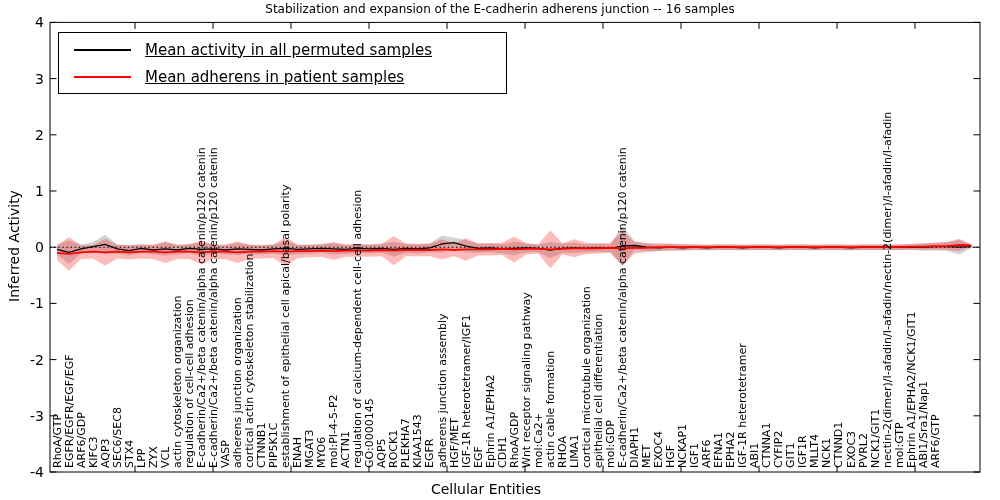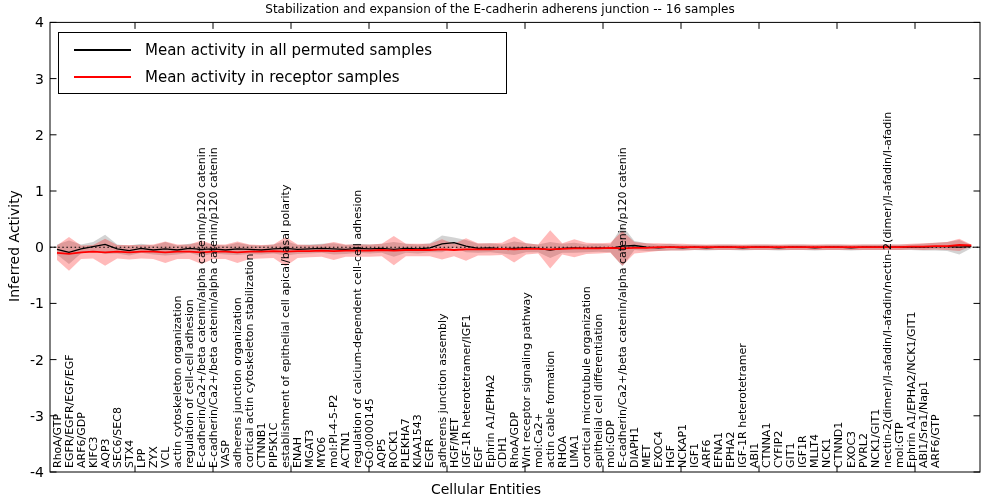--- a/index.html
+++ b/index.html
@@ -10,21 +10,21 @@
          font-size:12px;color:#000;}
   .xlabel{position:absolute;top:481px;left:0;width:972px;text-align:center;
           font-size:14px;color:#000;}
   .ylabel{position:absolute;left:14px;top:246px;transform:translate(-50%,-50%) rotate(-90deg);
           white-space:nowrap;font-size:14px;color:#000;}
   .legend{position:absolute;left:58px;top:32px;width:449px;height:62px;background:#fff;
           border:1px solid #000;display:flex;flex-direction:column;justify-content:space-around;
           box-sizing:border-box;padding:3px 0;}
   .legend-row{display:flex;align-items:center;}
   .swatch{width:57px;height:0;border-top:2px solid #000;margin-left:15px;flex:0 0 auto;}
-  .legend-label{margin-left:14px;font-size:15px;color:#000;white-space:nowrap;}
+  .legend-label{margin-left:14px;font-size:15px;color:#000;white-space:nowrap;text-decoration:underline;}
   .cat{font-size:11px;fill:#000;font-family:"DejaVu Sans","Liberation Sans",sans-serif;}
   .ytick{font-size:14px;fill:#000;font-family:"DejaVu Sans","Liberation Sans",sans-serif;}
 </style>
 </head>
 <body>
 
 <div class="fig">
   <svg id="plot" width="1000" height="500">
       <polygon points="57.0,244.4 69.0,240.5 81.1,244.4 93.1,242.1 105.1,234.8 117.2,244.4 129.2,245.5 141.2,243.8 153.2,245.5 165.3,242.1 177.3,245.5 189.3,243.8 201.4,242.7 213.4,244.4 225.4,245.5 237.4,242.7 249.5,245.0 261.5,245.5 273.5,244.4 285.6,241.0 297.6,245.0 309.6,244.4 321.7,243.8 333.7,243.3 345.7,245.0 357.8,243.8 369.8,244.4 381.8,243.8 393.8,242.1 405.9,243.8 417.9,244.4 429.9,243.3 442.0,235.4 454.0,237.6 466.0,239.9 478.0,243.8 490.1,243.3 502.1,244.4 514.1,241.6 526.2,243.3 538.2,244.4 550.2,242.1 562.3,243.8 574.3,242.7 586.3,244.4 598.4,243.8 610.4,244.4 622.4,225.8 634.4,241.0 646.5,243.3 658.5,244.4 670.5,243.8 682.6,245.0 694.6,244.4 706.6,245.0 718.6,244.4 730.7,244.4 742.7,245.0 754.7,244.4 766.8,244.4 778.8,245.0 790.8,244.4 802.9,244.4 814.9,245.0 826.9,244.4 838.9,244.4 851.0,245.0 863.0,244.4 875.0,244.4 887.1,244.4 899.1,244.4 911.1,244.4 923.2,243.8 935.2,242.7 947.2,242.1 959.3,239.9 971.3,245.0 971.3,248.3 959.3,254.5 947.2,251.1 935.2,250.6 923.2,250.6 911.1,250.0 899.1,250.0 887.1,250.0 875.0,250.0 863.0,250.0 851.0,250.6 838.9,250.0 826.9,250.0 814.9,250.6 802.9,250.0 790.8,250.0 778.8,250.6 766.8,250.0 754.7,250.0 742.7,250.6 730.7,250.0 718.6,250.0 706.6,250.6 694.6,250.0 682.6,250.6 670.5,250.6 658.5,251.1 646.5,251.1 634.4,250.0 622.4,266.3 610.4,252.3 598.4,251.7 586.3,252.3 574.3,252.8 562.3,252.8 550.2,257.9 538.2,252.3 526.2,252.3 514.1,255.1 502.1,253.4 490.1,252.3 478.0,252.8 466.0,252.3 454.0,247.8 442.0,252.3 429.9,252.3 417.9,253.4 405.9,252.8 393.8,256.8 381.8,252.8 369.8,253.4 357.8,252.8 345.7,253.9 333.7,254.5 321.7,252.8 309.6,253.4 297.6,253.9 285.6,255.6 273.5,253.4 261.5,254.5 249.5,253.9 237.4,255.1 225.4,254.5 213.4,253.4 201.4,256.2 189.3,252.8 177.3,254.5 165.3,255.6 153.2,254.5 141.2,252.8 129.2,255.6 117.2,253.4 105.1,253.9 93.1,251.1 81.1,253.4 69.0,264.1 57.0,254.5 " fill="rgba(128,128,128,0.35)" stroke="none"></polygon>
       <polygon points="57.0,245.5 69.0,237.1 81.1,245.5 93.1,245.0 105.1,238.8 117.2,245.0 129.2,245.0 141.2,245.0 153.2,244.4 165.3,241.6 177.3,244.4 189.3,244.4 201.4,240.5 213.4,244.4 225.4,244.4 237.4,241.6 249.5,244.4 261.5,245.0 273.5,244.4 285.6,237.1 297.6,244.4 309.6,245.0 321.7,244.4 333.7,242.1 345.7,244.4 357.8,244.4 369.8,244.4 381.8,243.8 393.8,236.0 405.9,243.8 417.9,243.8 429.9,243.8 442.0,239.3 454.0,243.8 466.0,238.2 478.0,243.3 490.1,243.3 502.1,242.7 514.1,236.5 526.2,243.3 538.2,244.4 550.2,230.3 562.3,243.3 574.3,239.3 586.3,242.7 598.4,243.3 610.4,242.7 622.4,230.9 634.4,242.1 646.5,243.3 658.5,243.3 670.5,243.8 682.6,243.8 694.6,244.4 706.6,244.4 718.6,244.4 730.7,244.4 742.7,244.4 754.7,244.4 766.8,244.4 778.8,244.4 790.8,244.4 802.9,244.4 814.9,244.4 826.9,244.4 838.9,244.4 851.0,244.4 863.0,244.4 875.0,244.4 887.1,244.4 899.1,244.4 911.1,243.8 923.2,243.3 935.2,242.7 947.2,242.1 959.3,238.8 971.3,244.4 971.3,246.6 959.3,251.1 947.2,250.0 935.2,249.4 923.2,250.0 911.1,249.4 899.1,250.0 887.1,250.0 875.0,250.0 863.0,250.0 851.0,250.0 838.9,250.0 826.9,250.0 814.9,250.0 802.9,250.0 790.8,250.0 778.8,250.0 766.8,250.0 754.7,250.0 742.7,250.0 730.7,250.0 718.6,250.0 706.6,250.0 694.6,250.0 682.6,250.6 670.5,250.6 658.5,251.1 646.5,252.3 634.4,253.4 622.4,265.7 610.4,252.8 598.4,253.4 586.3,253.9 574.3,257.3 562.3,254.5 550.2,268.6 538.2,253.4 526.2,254.5 514.1,262.4 502.1,255.1 490.1,255.6 478.0,255.6 466.0,260.7 454.0,256.2 442.0,259.6 429.9,256.2 417.9,256.2 405.9,256.2 393.8,265.2 381.8,256.2 369.8,256.8 357.8,256.8 345.7,256.8 333.7,260.1 321.7,256.8 309.6,257.3 297.6,257.9 285.6,266.3 273.5,257.9 261.5,258.4 249.5,259.0 237.4,262.9 225.4,259.0 213.4,259.0 201.4,264.1 189.3,259.0 177.3,259.0 165.3,262.9 153.2,259.0 141.2,258.4 129.2,259.6 117.2,258.4 105.1,265.7 93.1,258.4 81.1,259.0 69.0,270.8 57.0,260.1 " fill="rgba(255,0,0,0.27)" stroke="none"></polygon>
@@ -159,16 +159,16 @@
   <div class="title">Stabilization and expansion of the E-cadherin adherens junction -- 16 samples</div>
   <div class="ylabel">Inferred Activity</div>
   <div class="xlabel">Cellular Entities</div>
   <div class="legend">
     <div class="legend-row">
       <span class="swatch" style="border-top-color: rgb(0, 0, 0);"></span>
       <span class="legend-label">Mean activity in all permuted samples</span>
     </div>
     <div class="legend-row">
       <span class="swatch" style="border-top-color: rgb(255, 0, 0);"></span>
-      <span class="legend-label">Mean activity in receptor samples</span>
+      <span class="legend-label">Mean adherens in patient samples</span>
     </div>
   </div>
 </div>
 
 </body></html>

